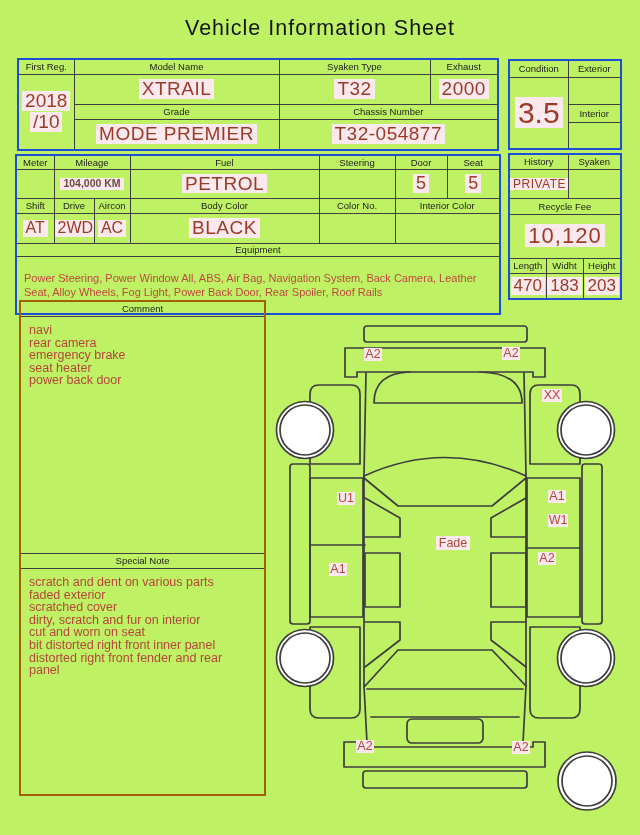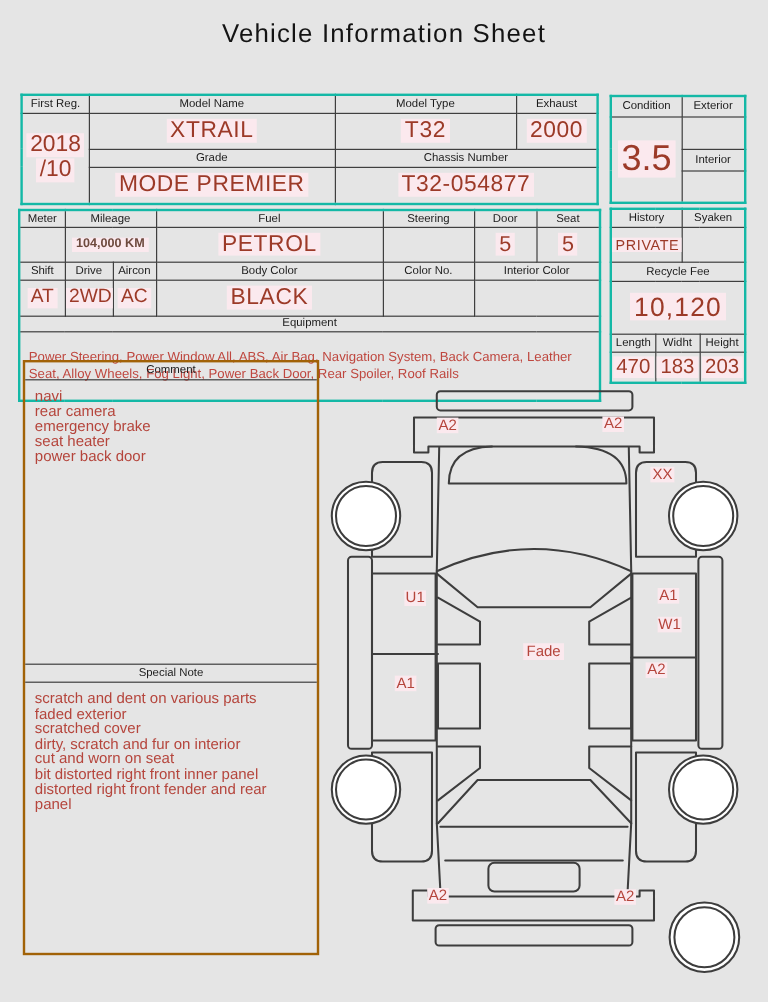--- a/index.html
+++ b/index.html
@@ -1,20 +1,20 @@
 <!DOCTYPE html>
 <html><head>
 <meta charset="utf-8">
 <style>
   html,body{margin:0;padding:0;background:#fff;}
-  #sheet{position:relative;width:640px;height:835px;background:#e5e5e5;overflow:hidden;
+  #sheet{position:relative;width:640px;height:835px;background:#bef264;overflow:hidden;
          font-family:"Liberation Sans","DejaVu Sans",sans-serif;color:#1b1b1b;}
   .abs{position:absolute;}
   #title{top:16px;left:0;width:640px;text-align:center;font-size:21.5px;letter-spacing:1px;color:#141414;}
-  table{border-collapse:collapse;table-layout:fixed;position:absolute;border:2px solid #14b8a6;margin-top:20px;}
+  table{border-collapse:collapse;table-layout:fixed;position:absolute;border:2px solid #1d4ed8;}
   td{border:1.5px solid #3f3f3f;padding:0;text-align:center;vertical-align:middle;overflow:hidden;}
   .h{font-size:9.5px;color:#1b1b1b;font-weight:400;}
   .v{color:#9c3a28;}
   .hl{background:#fbe9ee;padding:0 3px;display:inline-block;line-height:1.05;}
   .v19{font-size:19px;letter-spacing:.5px;}
   .v16{font-size:16px;}
   .v26{font-size:30px;}
   .v22{font-size:22px;letter-spacing:1px;}
   .v17{font-size:17px;}
   .v12{font-size:12px;letter-spacing:.5px;}
@@ -43,21 +43,21 @@
     <colgroup>
         <col style="width:56px">
         <col style="width:205px">
         <col style="width:151px">
         <col style="width:68px">
       </colgroup>
     <tbody>
         <tr style="height:15px">
       <td class="h">First Reg.</td>
       <td class="h">Model Name</td>
-      <td class="h">Model Type</td>
+      <td class="h">Syaken Type</td>
       <td class="h">Exhaust</td>
     </tr>
     <tr style="height:30px">
       <td rowspan="3" class="v firstreg">
         <span class="hl">2018</span><br>
         <span class="hl">/10</span>
       </td>
       <td class="v v19"><span class="hl">XTRAIL</span></td>
       <td class="v v19"><span class="hl">T32</span></td>
       <td class="v v19"><span class="hl">2000</span></td>

